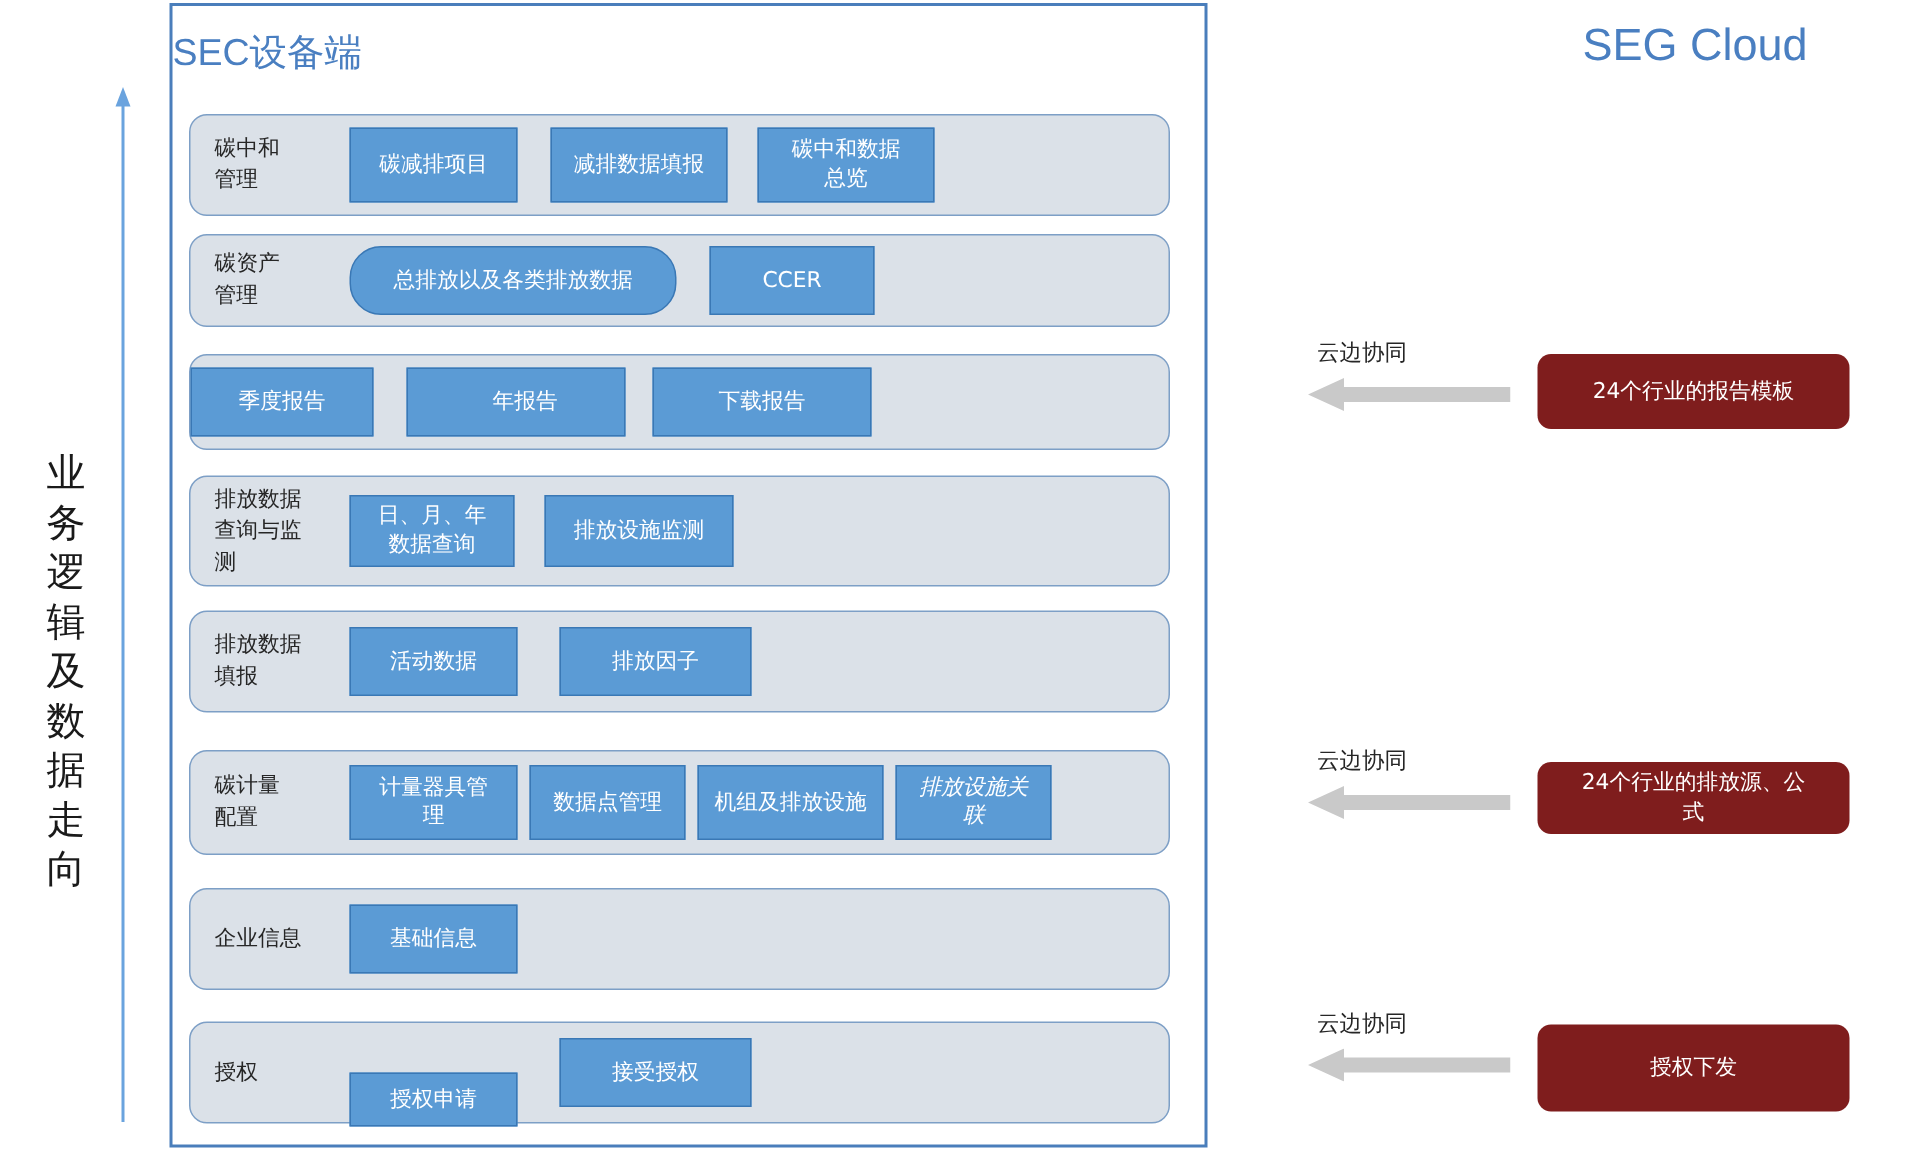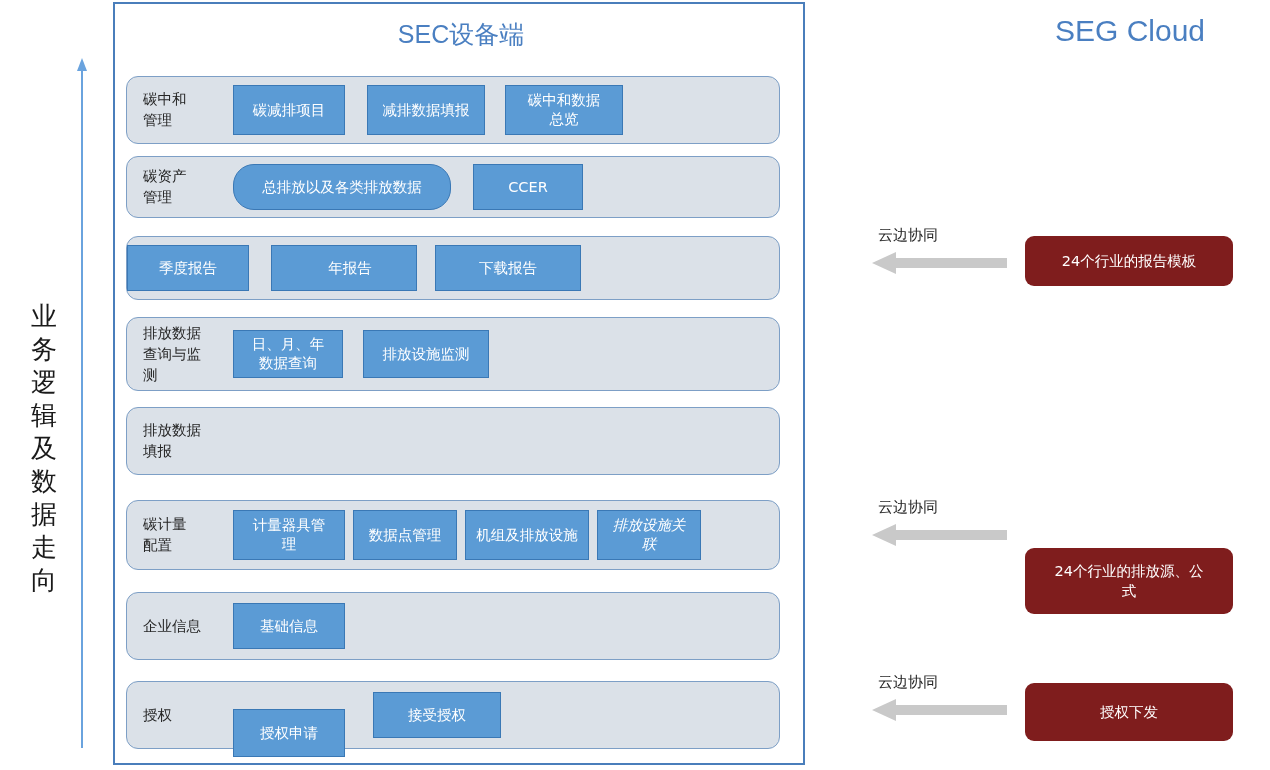--- a/index.html
+++ b/index.html
@@ -55,21 +55,21 @@
     height: 763px;
     border: 2px solid #4a7ebb;
     box-sizing: border-box;
     background: #ffffff;
   }
   #sec-title {
     position: absolute;
     left: 0;
     top: 14px;
     width: 692px;
-    text-align: center;
+    text-align: left;
     font-size: 25px;
     color: #4a7fc1;
     font-family: "Liberation Sans", sans-serif;
   }
 
   
   .module-row {
     position: absolute;
     left: 11px;
     width: 654px;
@@ -266,20 +266,32 @@
               <div>排放设施监测</div>
             </div>
           </div>
         </div>
       </div>
       <div class="module-row" style="top: 403px; height: 68px;">
         <div class="row-label">
           <div>排放数据</div>
           <div>填报</div>
         </div>
+        <div class="row-items">
+          <div class="mod-btn" style="width: 112px; min-width: 112px; height: 46px; margin-left: 0px;">
+            <div>
+              <div>活动数据</div>
+            </div>
+          </div>
+          <div class="mod-btn" style="width: 128px; min-width: 128px; height: 46px; margin-left: 28px;">
+            <div>
+              <div>排放因子</div>
+            </div>
+          </div>
+        </div>
       </div>
       <div class="module-row" style="top: 496px; height: 70px;">
         <div class="row-label">
           <div>碳计量</div>
           <div>配置</div>
         </div>
         <div class="row-items">
           <div class="mod-btn" style="width: 112px; min-width: 112px; height: 50px; margin-left: 0px;">
             <div>
               <div>计量器具管</div>
@@ -314,21 +326,21 @@
               <div>基础信息</div>
             </div>
           </div>
         </div>
       </div>
       <div class="module-row" style="top: 677px; height: 68px;">
         <div class="row-label">
           <div>授权</div>
         </div>
         <div class="row-items">
-          <div class="mod-btn" style="width: 112px; min-width: 112px; height: 48px; margin-left: 0px; margin-top: 36px;">
+          <div class="mod-btn" style="width: 112px; min-width: 112px; height: 36px; margin-left: 0px; margin-top: 36px;">
             <div>
               <div>授权申请</div>
             </div>
           </div>
           <div class="mod-btn" style="width: 128px; min-width: 128px; height: 46px; margin-left: 28px; text-align: center;">
             <div>
               <div>接受授权</div>
             </div>
           </div>
         </div>
@@ -348,21 +360,21 @@
       <div>
         <div>24个行业的报告模板</div>
       </div>
     </div>
     <div class="sync-group" style="top: 498px;">
       <div class="sync-label">云边协同</div>
       <svg class="sync-arrow" viewBox="0 0 135 22">
         <polygon points="0,11 24,0 24,6 135,6 135,16 24,16 24,22" fill="#c9c9c9"></polygon>
       </svg>
     </div>
-    <div class="cloud-box" style="top: 508px; height: 66px; margin-top: 40px;">
+    <div class="cloud-box" style="top: 508px; height: 48px;">
       <div>
         <div>24个行业的排放源、公</div>
         <div>式</div>
       </div>
     </div>
     <div class="sync-group" style="top: 673px;">
       <div class="sync-label">云边协同</div>
       <svg class="sync-arrow" viewBox="0 0 135 22">
         <polygon points="0,11 24,0 24,6 135,6 135,16 24,16 24,22" fill="#c9c9c9"></polygon>
       </svg>

